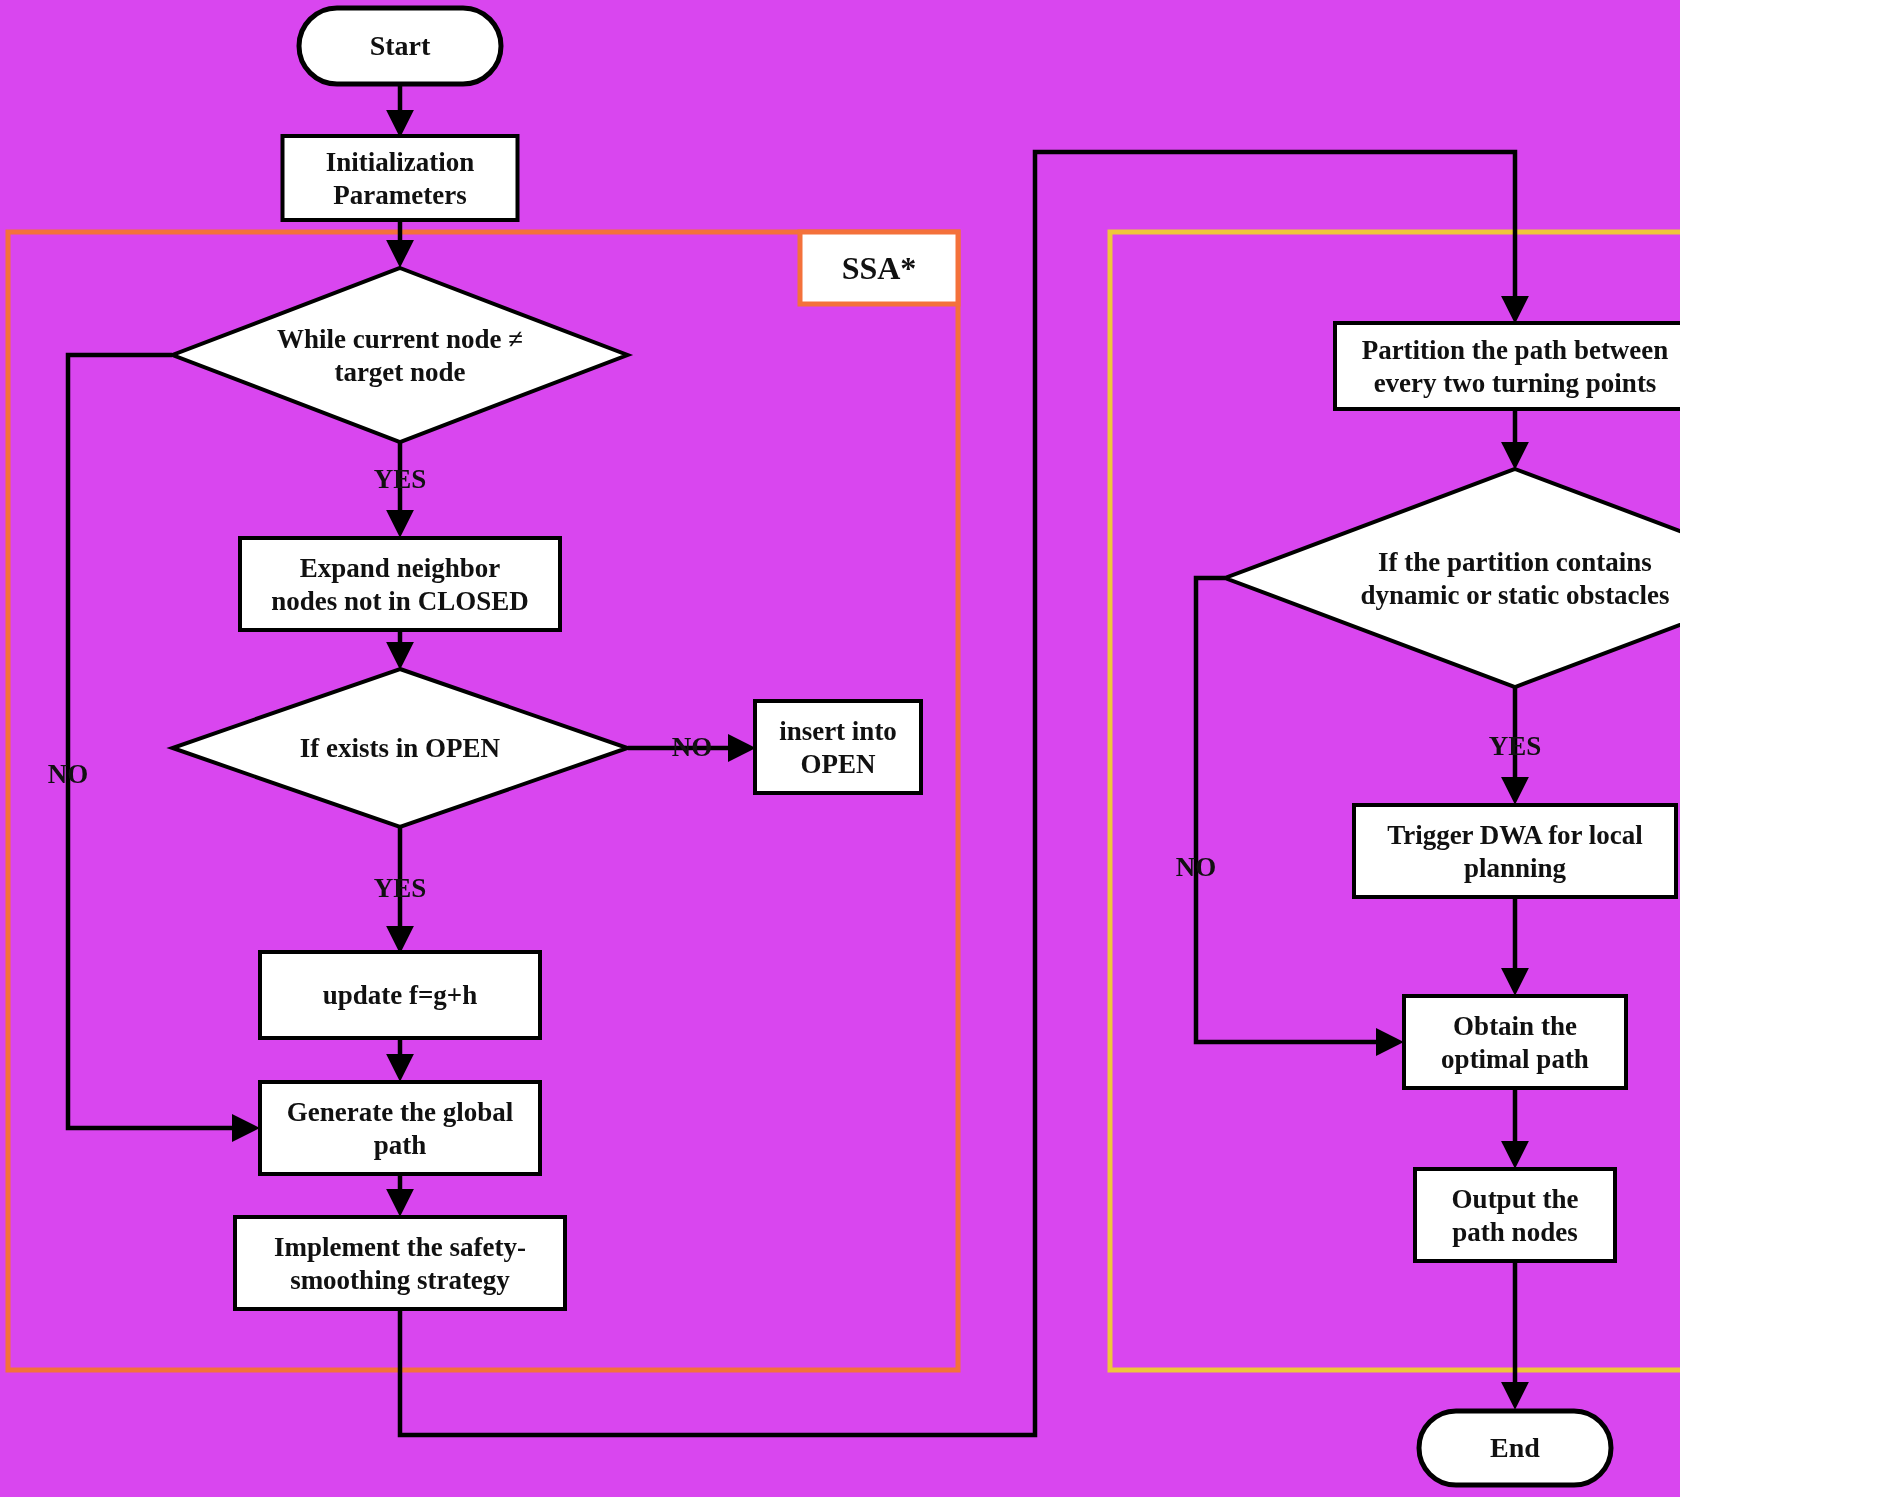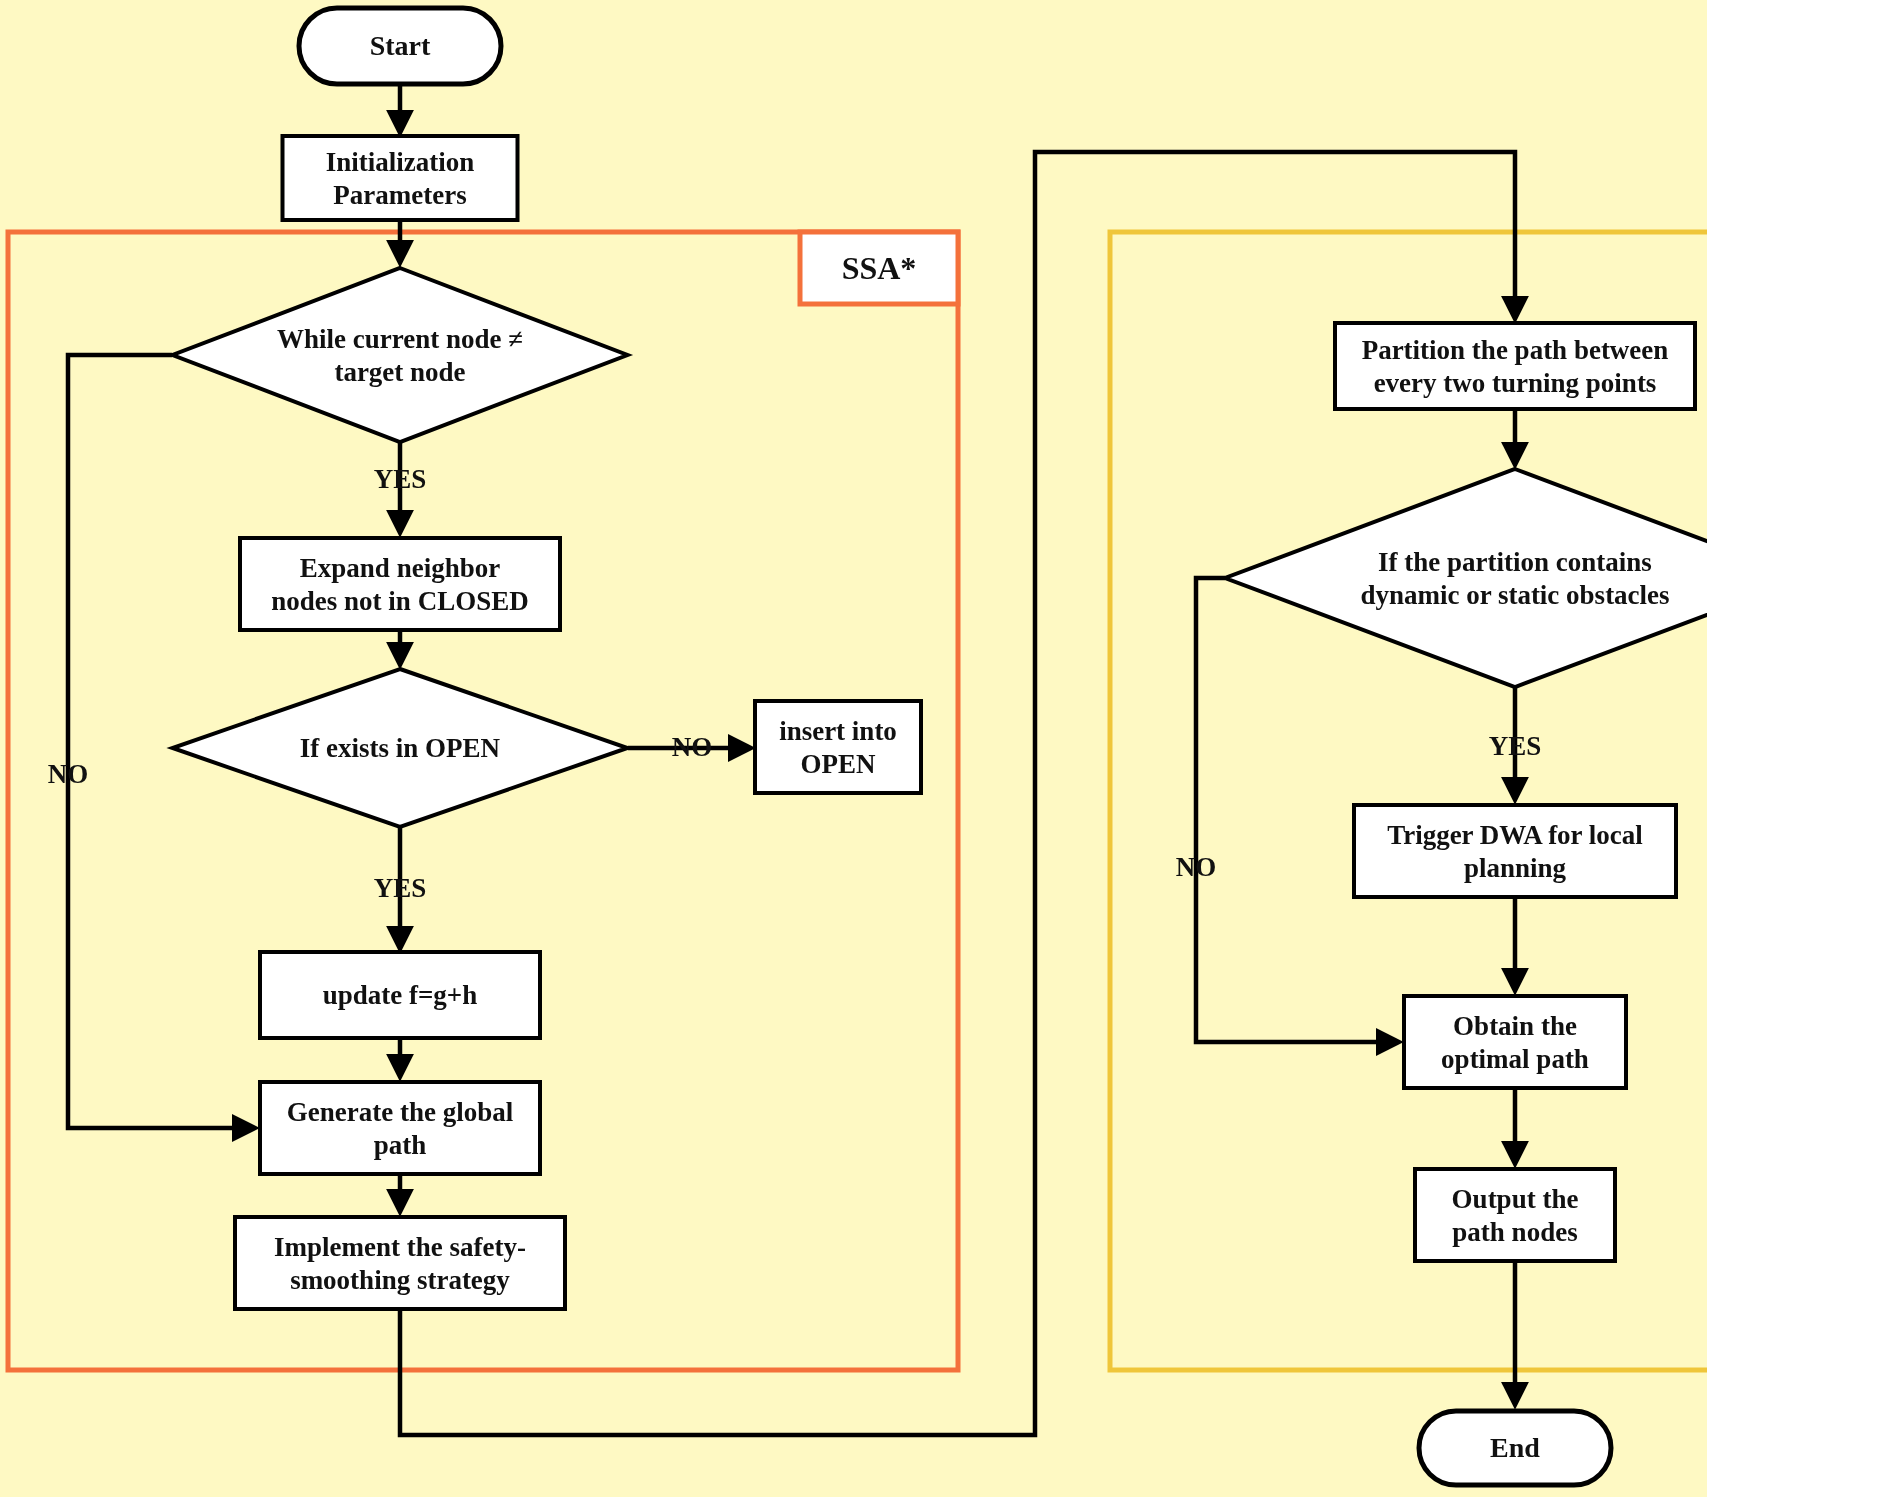--- a/index.html
+++ b/index.html
@@ -4,24 +4,23 @@
 <style>
   html, body {
     margin: 0;
     padding: 0;
     background: #ffffff;
   }
   #stage {
     position: relative;
     width: 1680px;
     height: 1497px;
-    background: #fef9c3;
+    background: #d946ef;
     font-family: "Liberation Serif", "DejaVu Serif", serif;
     overflow: hidden;
-    padding-left: 27px;
   }
   svg#flow {
     position: absolute;
     left: 0;
     top: 0;
     width: 1900px;
     height: 1497px;
   }
   .node-shape {
     fill: #ffffff;

